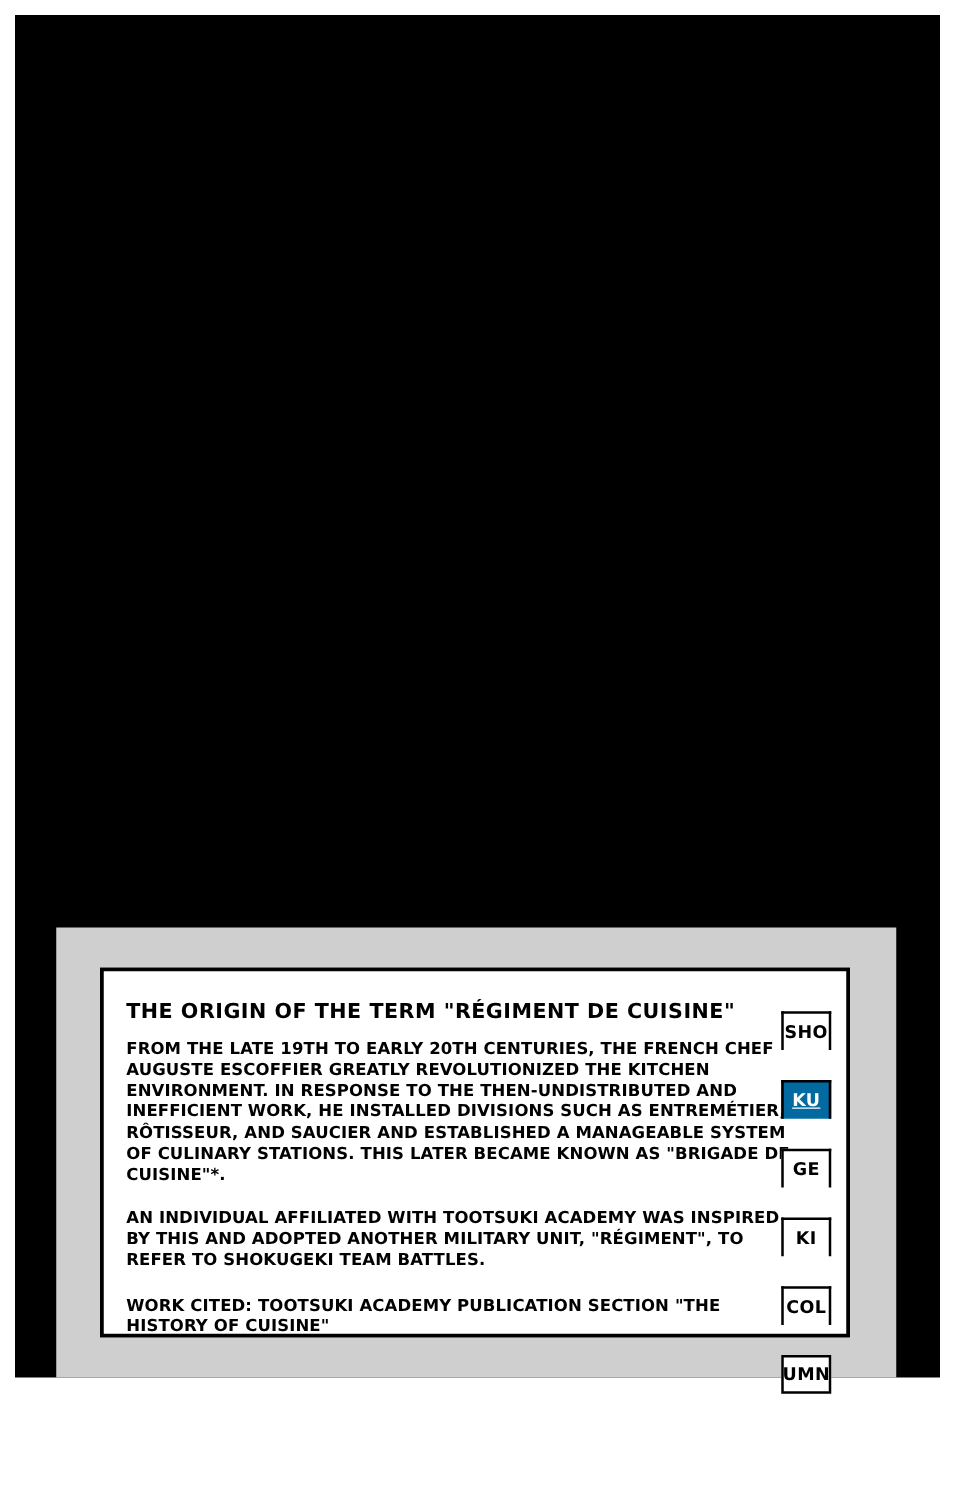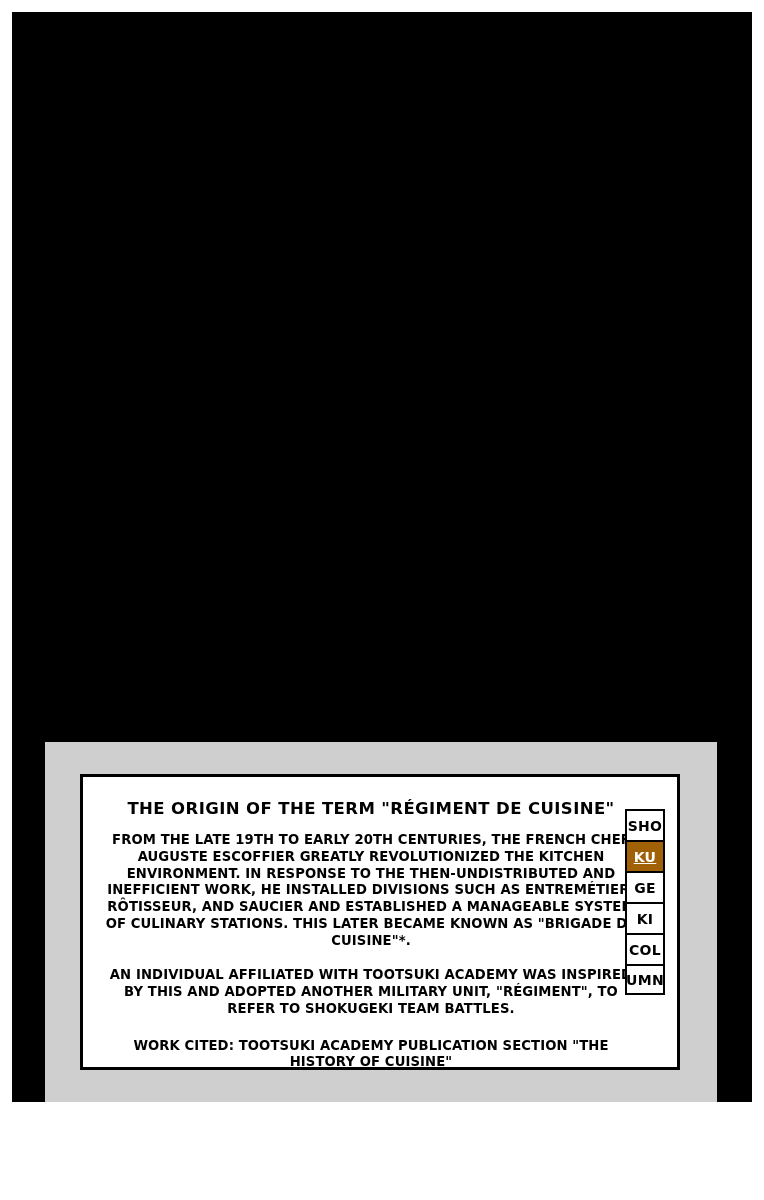--- a/index.html
+++ b/index.html
@@ -50,21 +50,20 @@
     background: #ffffff;
     border: 3px solid #000000;
     box-sizing: border-box;
   }
 
   .panel-content {
     position: absolute;
     left: 18px;
     top: 16px;
     width: 540px;
-    text-align: center;
     color: #000000;
     font-family: "DejaVu Sans", sans-serif;
   }
 
   .headline {
     font-size: 16.5px;
     font-weight: bold;
     letter-spacing: 0.4px;
     margin: 6px 0 14px 0;
     white-space: nowrap;
@@ -83,20 +82,21 @@
   .para-3 { margin-top: 20px; }
 
   
   .side-strip {
     position: absolute;
     right: 12px;
     top: 32px;
     width: 40px;
     display: flex;
     flex-direction: column;
+    gap: 24px;
   }
   .side-cell {
     width: 40px;
     height: 31px;
     border: 2px solid #000000;
     border-bottom-width: 0;
     box-sizing: border-box;
     display: flex;
     align-items: center;
     justify-content: center;
@@ -104,21 +104,21 @@
     font-weight: bold;
     background: #ffffff;
     color: #000000;
     letter-spacing: 0.3px;
     font-family: "DejaVu Sans", sans-serif;
   }
   .side-cell:last-child {
     border-bottom-width: 2px;
   }
   .side-cell.inverted {
-    background: #a16207;
+    background: #0369a1;
     color: #ffffff;
     text-decoration: underline;
   }
 
   
   .tl-note {
     position: absolute;
     left: 0;
     top: 1118px;
     width: 764px;

